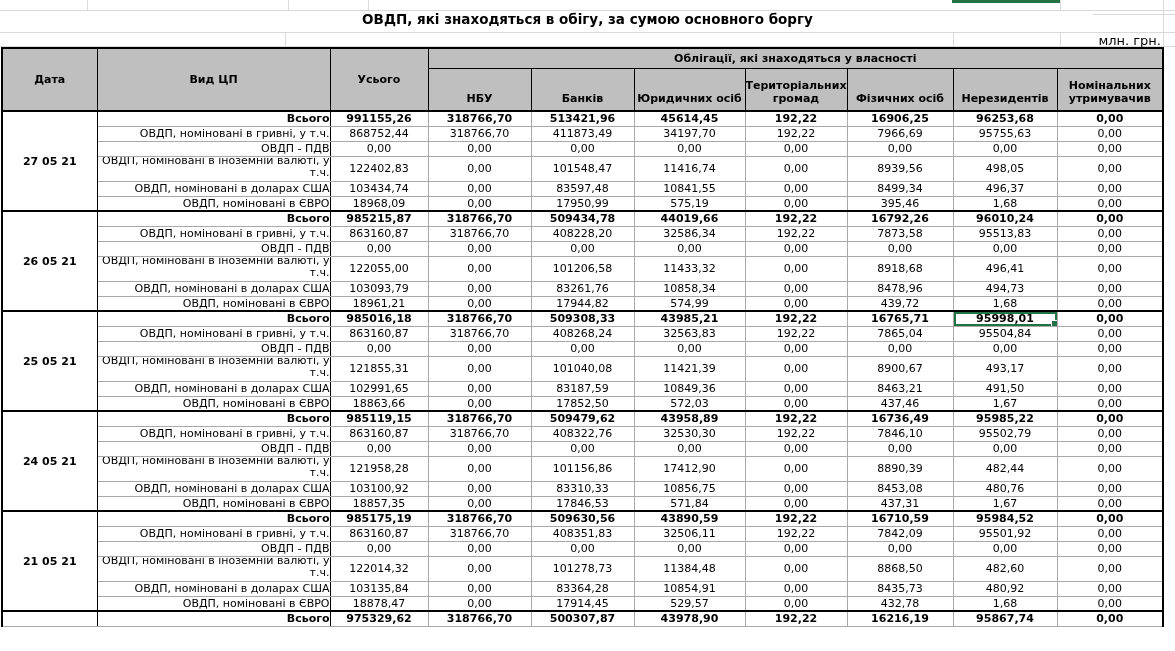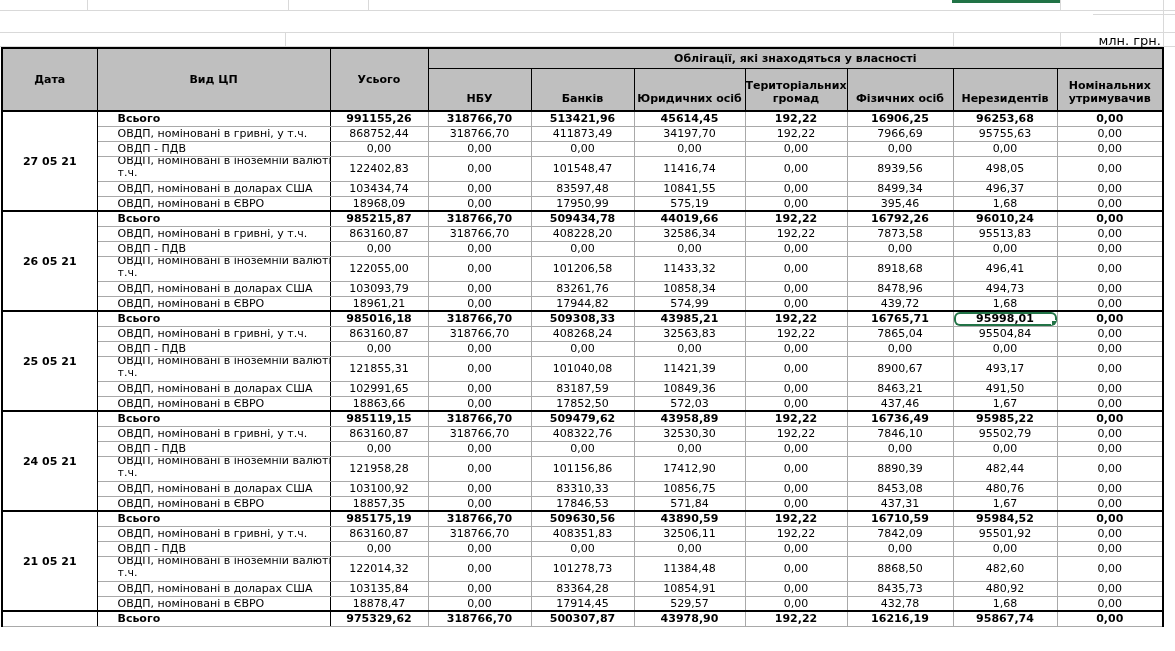--- a/index.html
+++ b/index.html
@@ -24,30 +24,30 @@
   th.h-last{border-right:2px solid #000;}
   thead .rs{vertical-align:middle;text-align:center;}
   thead .band{vertical-align:middle;text-align:center;}
   .sub-row th{vertical-align:bottom;text-align:center;white-space:normal;padding-bottom:5px;border-bottom:2px solid #000;}
   thead th.rs{border-bottom:2px solid #000;}
 
   tbody tr{height:15px;}
   tbody tr.tall{height:25px;}
   tbody td{border:1px solid #a9a9a9;background:#fff;white-space:nowrap;vertical-align:middle;}
   tbody td.c-date{border-left:2px solid #000;border-right:1px solid #000;text-align:center;}
-  tbody td.c-label{border-right:1px solid #000;text-align:left;padding-left:20px;}
+  tbody td.c-label{border-right:1px solid #000;text-align:right;padding-left:1px;}
   tbody td.c-num{text-align:center;}
   tbody td.c-num:last-child{border-right:2px solid #000;}
   tbody tr.group-start td{border-top:2px solid #000;}
   tbody tr.bold-row td{font-weight:bold;}
 
   .clip{position:relative;height:23px;overflow:hidden;}
   .clip-inner{position:absolute;bottom:1px;left:0;right:0;line-height:12px;white-space:nowrap;margin-top:25px;}
 
-  td.selected{position:relative;box-shadow:inset 0 0 0 2px var(--sel,#217346);border-radius:6px;}
+  td.selected{position:relative;box-shadow:inset 0 0 0 2px var(--sel,#217346);}
   td.selected::after{content:"";position:absolute;right:0;bottom:0;width:5px;height:5px;
                      background:var(--sel,#217346);border-left:1px solid #fff;border-top:1px solid #fff;}
 </style>
 </head>
 <body>
 
 <div class="screen">
 
   <div>
     <div class="gridline gl-h" style="left:0;top:10px;width:1175px;"></div>
@@ -59,20 +59,21 @@
     <div class="gridline gl-v" style="left:368px;top:0;height:10px;"></div>
     <div class="gridline gl-v" style="left:1060px;top:0;height:10px;"></div>
     <div class="gridline gl-v" style="left:1163px;top:0;height:46px;"></div>
     <div class="gridline gl-v" style="left:285px;top:33px;height:13px;"></div>
     <div class="gridline gl-v" style="left:953px;top:33px;height:13px;"></div>
     <div class="gridline gl-v" style="left:1060px;top:33px;height:13px;"></div>
   </div>
 
   <div class="sel-col-bar" style="background: rgb(33, 115, 70);"></div>
 
+  <div class="title">ОВДП, які знаходяться в обігу, за сумою основного боргу</div>
   <div class="units">млн. грн.</div>
 
   <table class="bonds">
     <colgroup>
       <col style="width:95px">
         <col style="width:233px">
         <col style="width:98px">
       <col style="width:103px">
         <col style="width:103px">
         <col style="width:111px">

